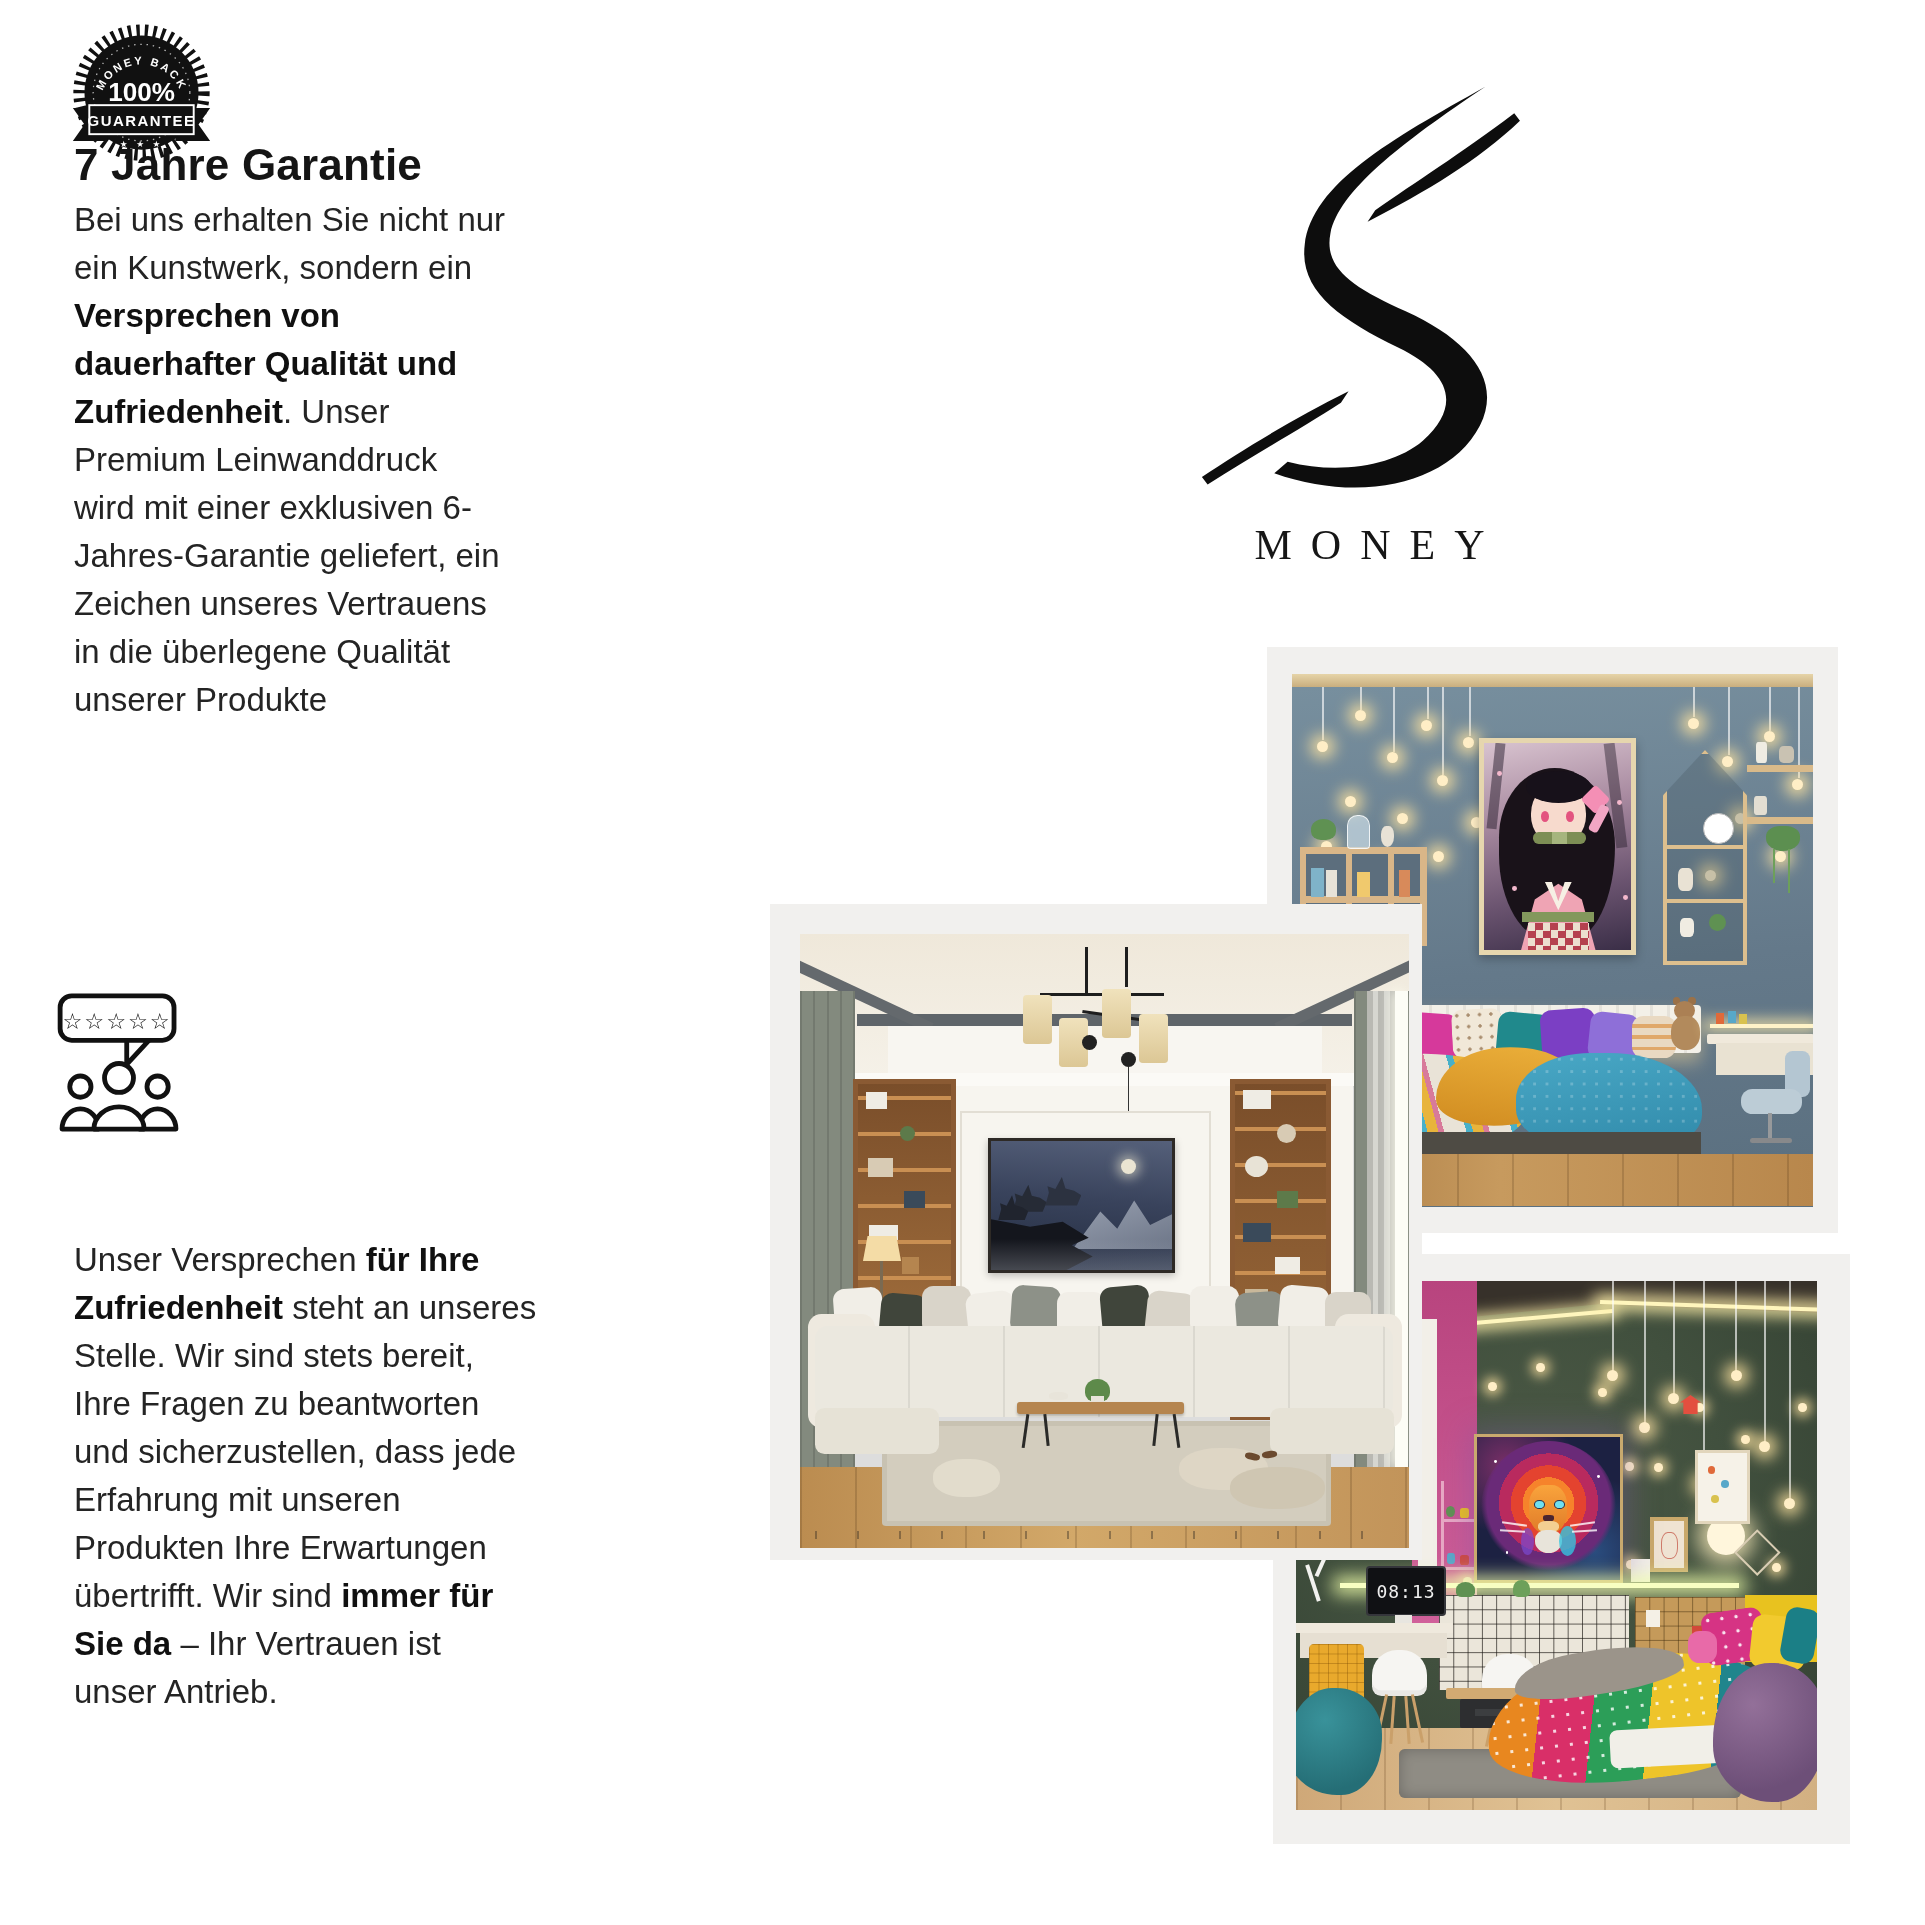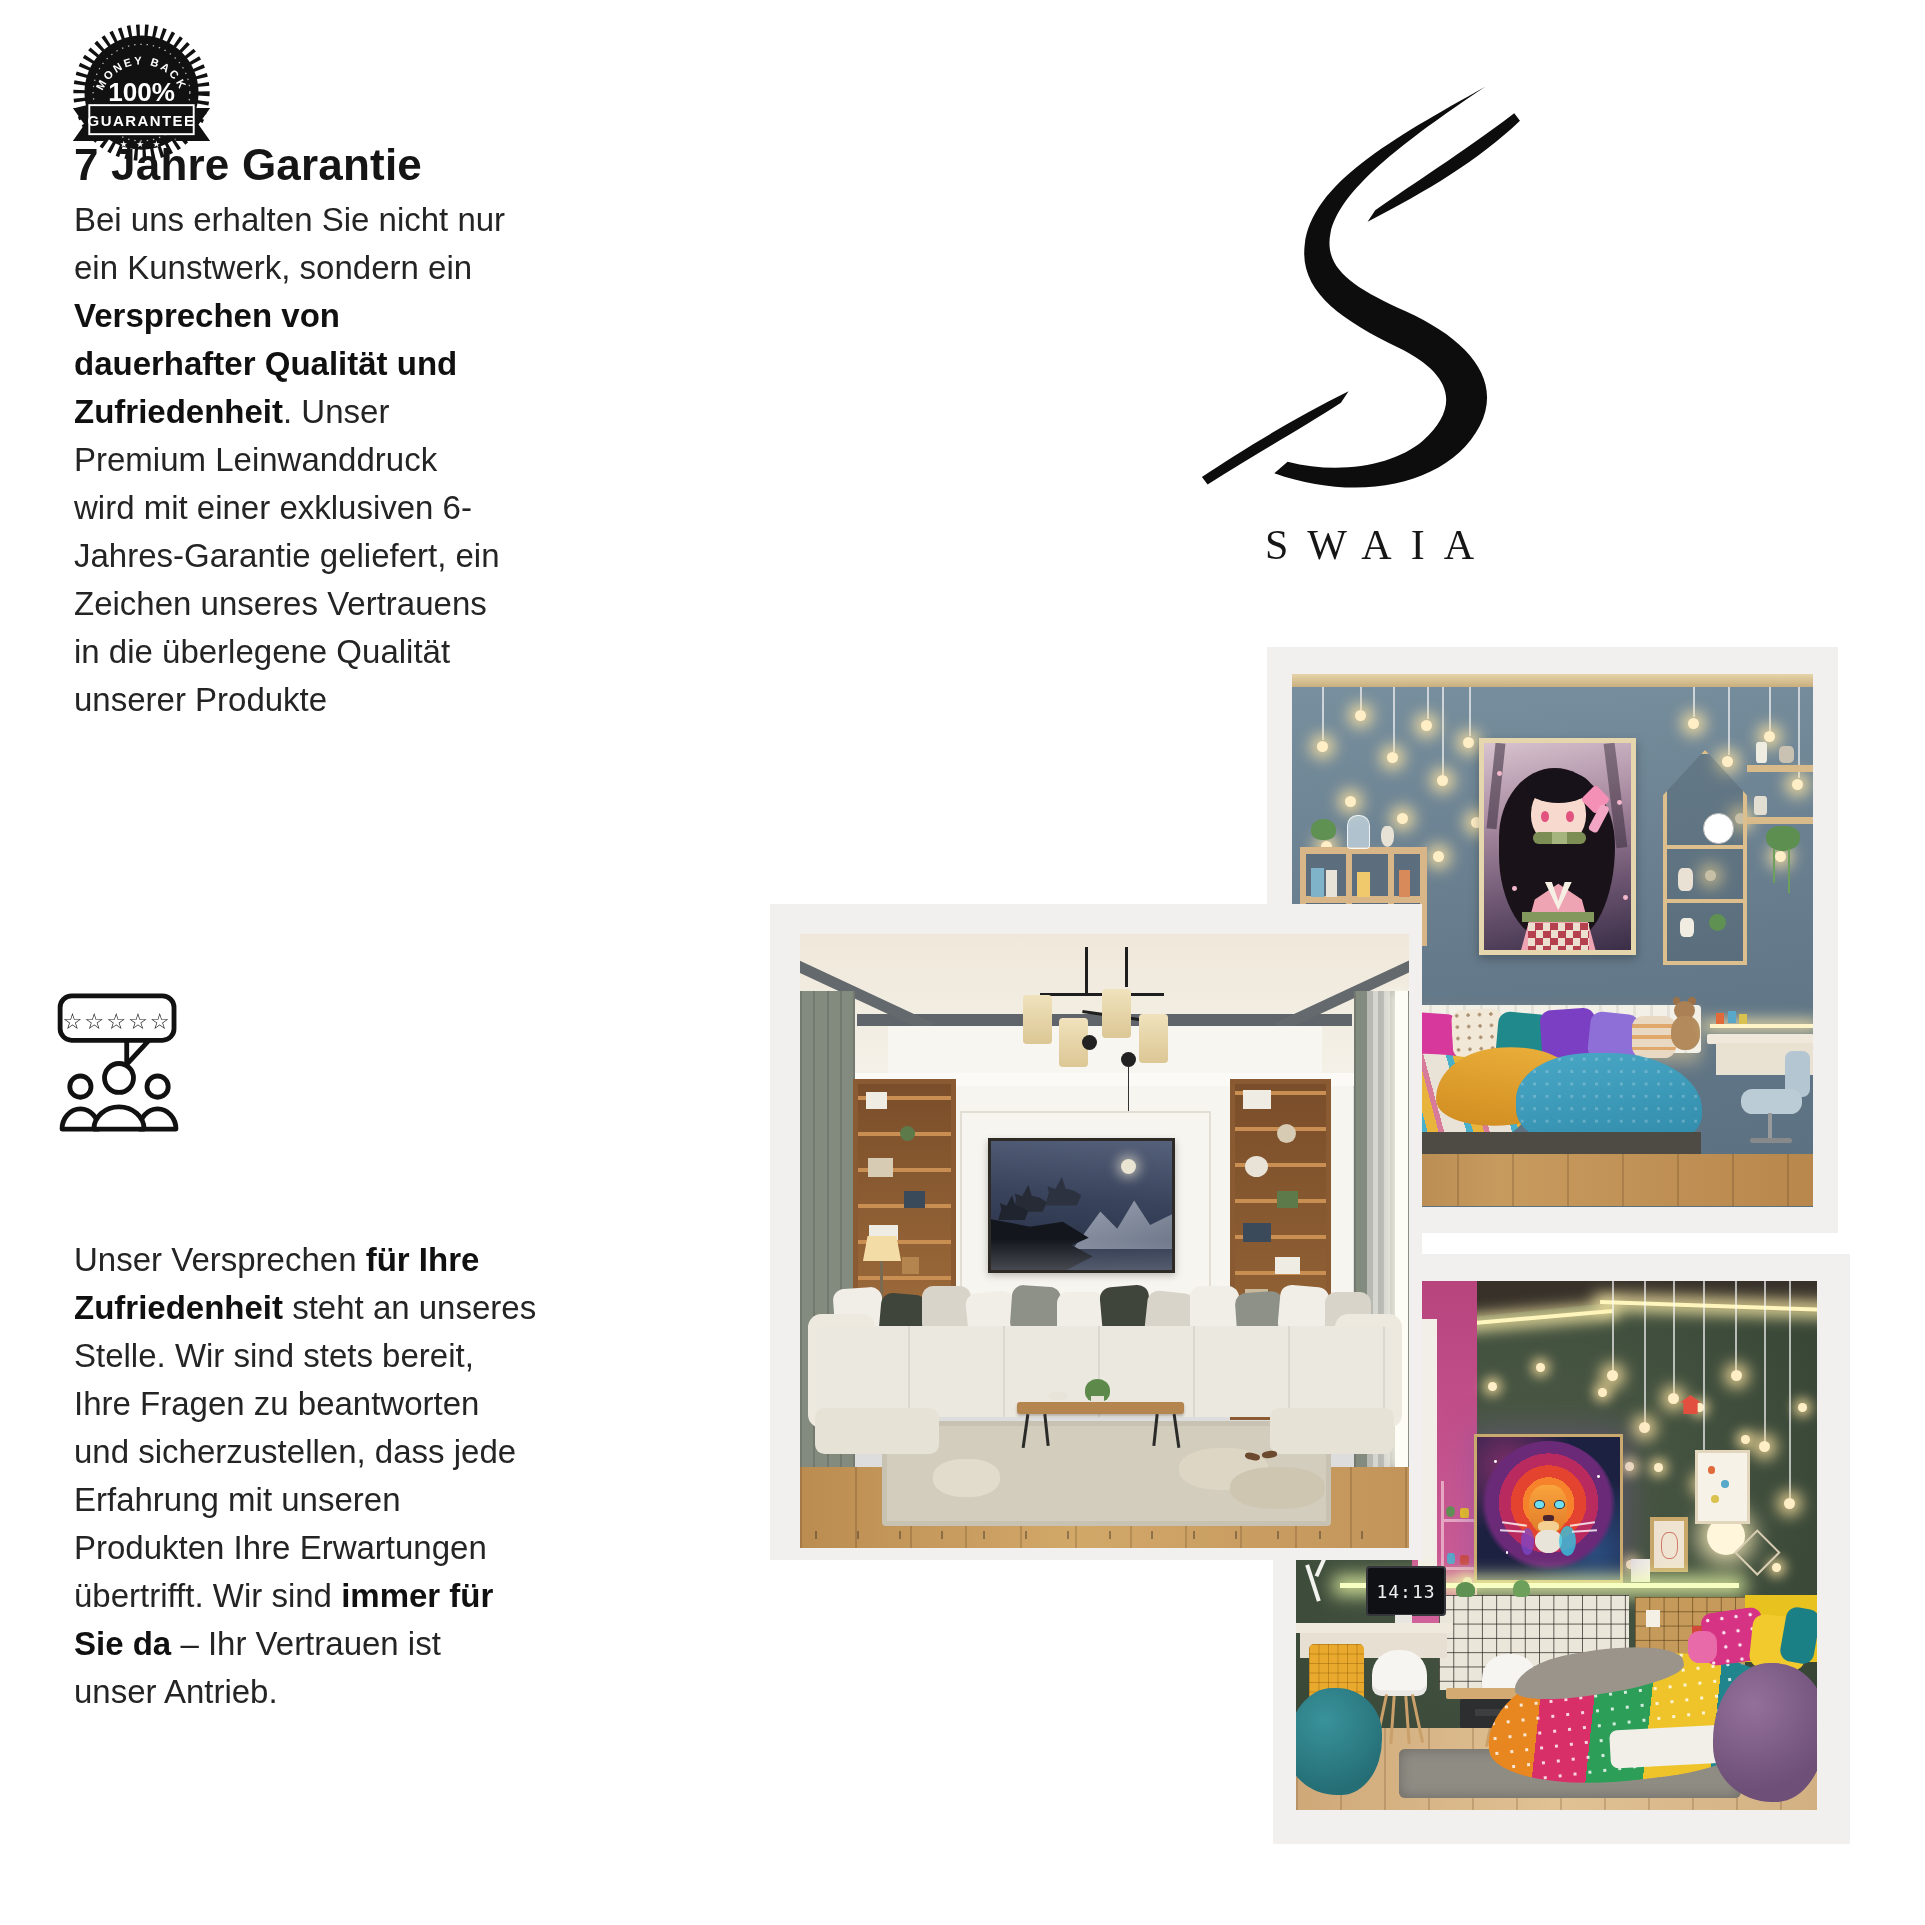--- a/index.html
+++ b/index.html
@@ -84,21 +84,21 @@
 Sie da</span><span> – Ihr Vertrauen ist
 unser Antrieb.</span></div>
 
   <div class="ab" style="left:1200px;top:82px;width:339px;height:409px;">
     <svg width="339" height="409" viewBox="0 0 356 424">
       <path fill="#0d0d0d" d="M300 2 C200 58 118 104 110 168 C104 216 146 246 208 276 C262 302 276 336 234 374 C204 400 146 410 92 396 L78 408 C168 440 262 420 294 358 C318 310 282 268 216 238 C158 212 130 192 137 156 C146 112 210 62 300 2 Z"></path>
       <path fill="#0d0d0d" d="M330 30 C272 74 226 102 184 132 L176 144 C238 112 292 80 336 38 Z"></path>
       <path fill="#0d0d0d" d="M8 420 C58 388 108 360 148 334 L156 322 C96 352 44 384 2 412 Z"></path>
     </svg>
   </div>
-  <div class="wordmark" style="left:1200px;top:521px;width:339px;">SWAIA</div>
+  <div class="wordmark" style="left:1200px;top:521px;width:339px;">MONEY</div>
 
   <div class="card" style="left:1267px;top:647px;width:571px;height:586px;z-index:1;">
     <div class="photo" style="left:25px;top:27px;width:521px;height:533px;">
       <div class="ab" style="inset:0;background:linear-gradient(175deg,#78909f 0%,#64798a 55%,#5a6f7f 100%);"></div>
       <div class="ab" style="left:0;top:0;right:0;height:13.3px;background:linear-gradient(#e6d4a8,#c9ae7e);"></div>
       <div>
         <div class="wire" style="left:30px;top:13.3px;height:53px;"></div>
           <div class="wire" style="left:68px;top:13.3px;height:23px;"></div>
         <div class="wire" style="left:101px;top:13.3px;height:65px;"></div>
           <div class="wire" style="left:135px;top:13.3px;height:32px;"></div>
@@ -315,21 +315,21 @@
       </div>
       <div class="ab" style="left:160px;top:301px;width:19px;height:15px;background:#5f9152;border-radius:50% 50% 30% 30%;"></div>
       <div class="ab" style="left:217px;top:299px;width:17px;height:17px;background:#6da05a;border-radius:50% 50% 30% 30%;"></div>
       <div class="ab" style="left:449px;top:314px;width:72px;height:67px;background:#e8c21f;"></div>
       <div class="ab" style="left:0;top:447px;right:0;height:82px;background:linear-gradient(90deg,#cfa878,#e0c294 50%,#d2b082);background-image:repeating-linear-gradient(90deg,rgba(90,55,20,.2) 0 1.9px,transparent 1.9px 44px),linear-gradient(90deg,#cfa878,#e0c294 50%,#d2b082);"></div>
 
       <div class="ab" style="left:7.6px;top:243px;width:21px;height:15px;background:#f6f5f2;border-radius:50% 50% 20% 20%;transform:rotate(-30deg);box-shadow:0 5.7px 15px rgba(255,240,200,.8);"></div>
       <div class="ab" style="left:27px;top:255px;width:3.8px;height:42px;background:#f2f2ef;transform:rotate(24deg);"></div>
       <div class="ab" style="left:15px;top:283px;width:3.8px;height:38px;background:#f2f2ef;transform:rotate(-18deg);"></div>
       <div class="ab" style="left:70px;top:285px;width:76px;height:46px;background:#101114;border:2.9px solid #35363b;border-radius:3.8px;">
-        <div class="montime">14:13</div>
+        <div class="montime">08:13</div>
       </div>
       <div class="ab" style="left:99px;top:334px;width:17px;height:7.6px;background:#e8e6e0;"></div>
       <div class="ab" style="left:0;top:342px;width:157px;height:9.5px;background:#efe9dd;"></div>
       <div class="ab" style="left:3.8px;top:352px;width:147px;height:25px;background:#e6dfd2;"></div>
       <div class="ab" style="left:13.3px;top:363px;width:55px;height:70px;background:#e9a92c;border-radius:4.8px;background-image:linear-gradient(rgba(120,70,0,.35) 1.4px,transparent 1.4px),linear-gradient(90deg,rgba(120,70,0,.35) 1.4px,transparent 1.4px);background-size:9.5px 9.5px;">
         <div class="ab" style="left:7.6px;bottom:-5.7px;width:7.6px;height:7.6px;background:#333;border-radius:50%;"></div>
         <div class="ab" style="right:7.6px;bottom:-5.7px;width:7.6px;height:7.6px;background:#333;border-radius:50%;"></div>
       </div>
       <div class="ab" style="left:76px;top:369px;width:55px;height:46px;background:#f6f5f2;border-radius:25px 25px 9.5px 9.5px;box-shadow:inset 0 -5.7px 0 rgba(0,0,0,.05);"></div>
       <div class="ab" style="left:84px;top:413px;width:2.9px;height:49px;background:#caa06a;transform:rotate(12deg);"></div>

